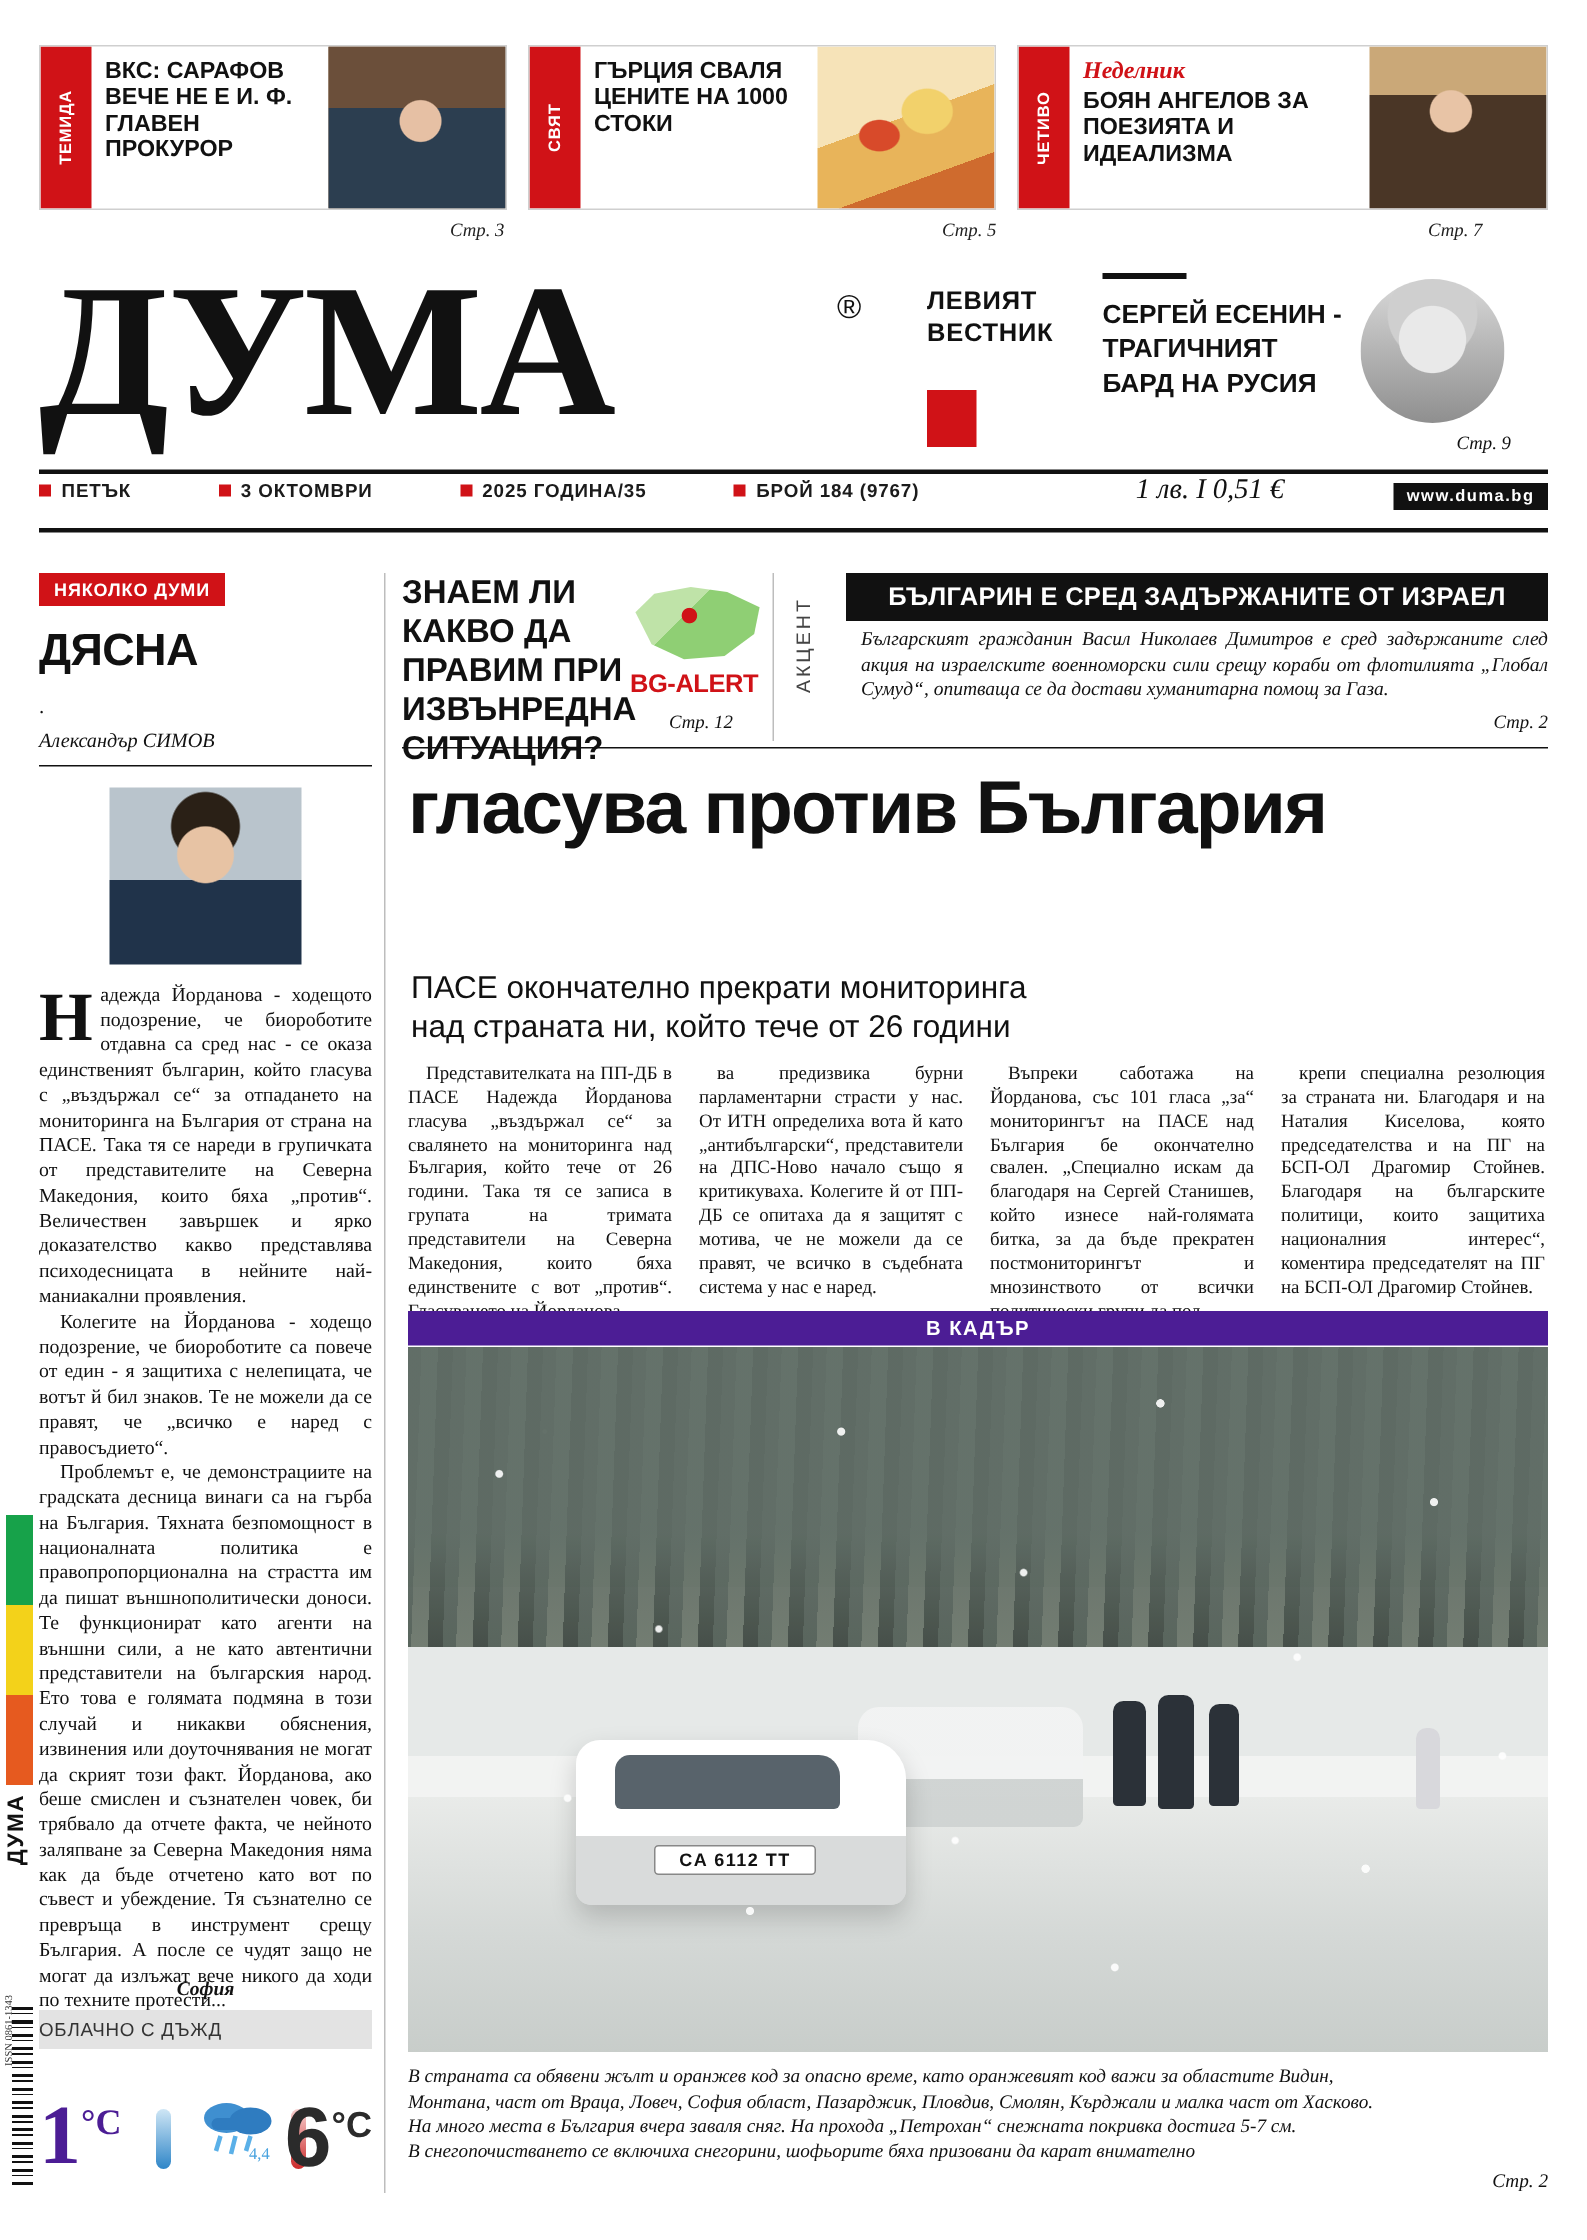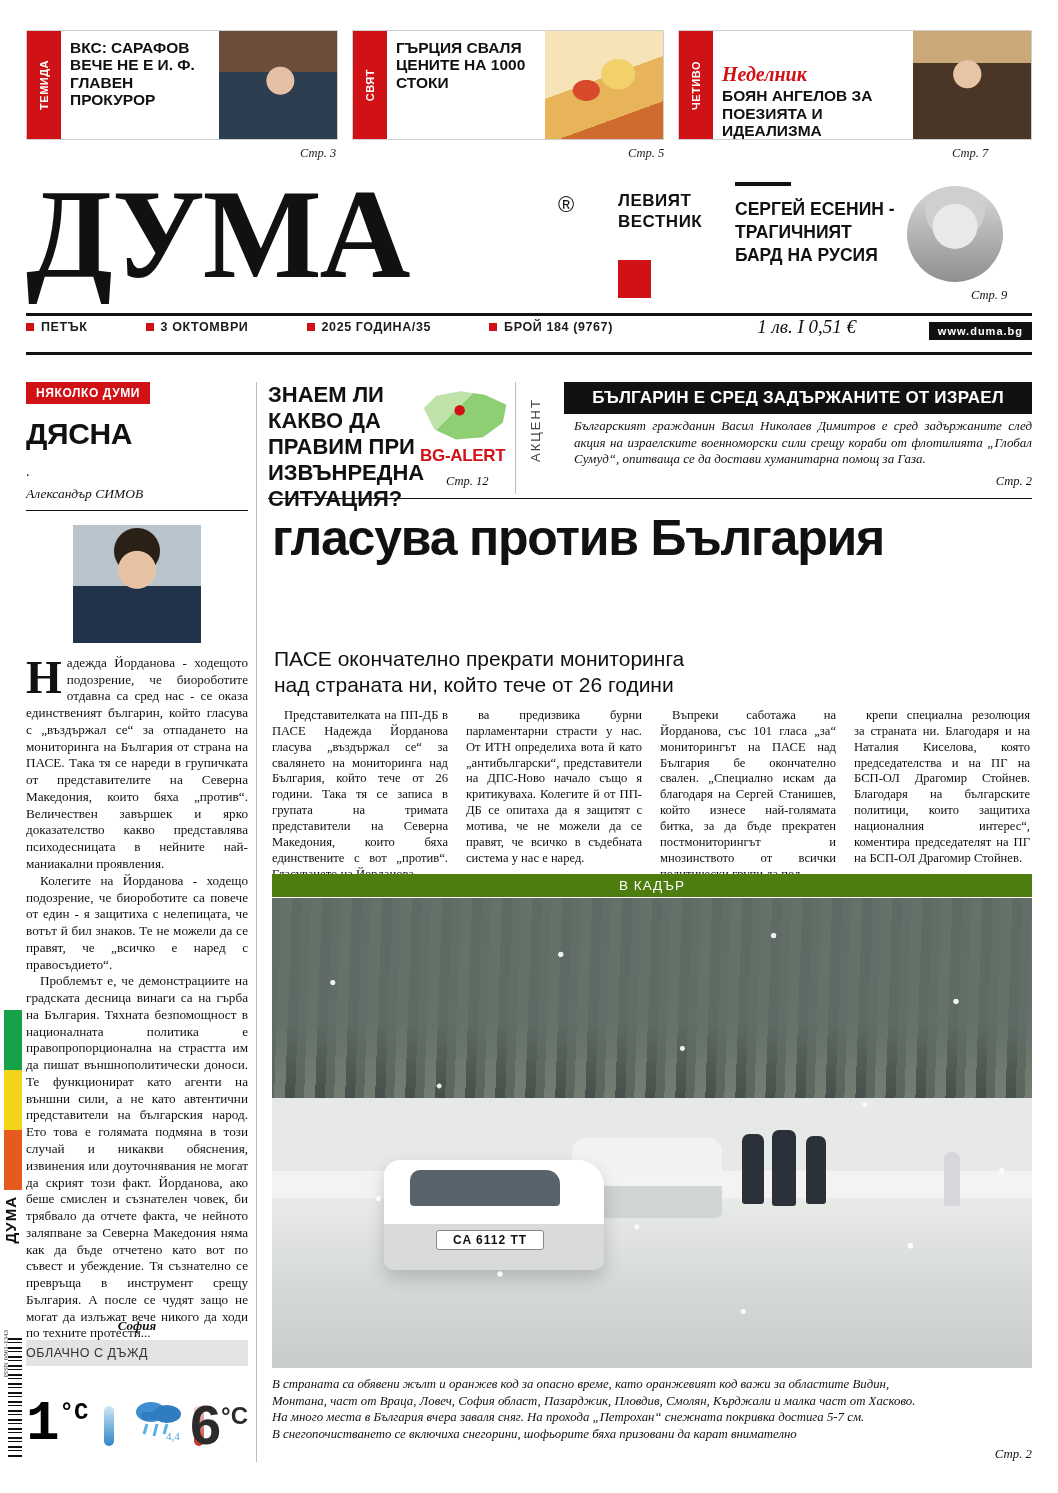--- a/index.html
+++ b/index.html
@@ -160,21 +160,21 @@
   .weather { position: absolute; left: 26px; top: 1318px; width: 222px; }
   .weather .city { text-align: center; font-weight: bold; font-style: italic; font-size: 13px; }
   .weather .cond {
     margin-top: 6px; background: #e3e3e3; color: #333;
     font-family: "Liberation Sans", sans-serif; font-size: 12.5px;
     padding: 6px 0; letter-spacing: .5px;
   }
   .weather .row { position: relative; height: 96px; margin-top: 4px; }
   .w-temp-lo {
     position: absolute; left: 0; top: 22px; font-size: 56px; font-weight: bold;
-    font-family: Liberation Mono, monospace; color: #000000;
+    font-family: Liberation Serif, serif; color: #4c1d95;
   }
   .w-temp-hi {
     position: absolute; right: 0; top: 22px; font-size: 56px; font-weight: bold;
     font-family: "Liberation Sans", sans-serif; color: #2b2b2b;
   }
   .w-deg { font-size: 24px; vertical-align: super; }
   .w-cloud { position: absolute; left: 105px; top: 26px; width: 56px; height: 46px; }
   .w-rainnum { position: absolute; left: 140px; top: 60px; font-size: 11px; color: #4aa3df; }
   .thermo { position: absolute; width: 10px; height: 40px; border-radius: 6px; }
   .thermo.blue { left: 78px; top: 36px; background: linear-gradient(180deg,#cfe6f5,#2f86c8); }
@@ -270,22 +270,22 @@
   }
   .col {
     width: 176px; font-size: 12.6px; line-height: 1.26; text-align: justify; hyphens: auto;
   }
   .col p { margin: 0; text-indent: 12px; }
   .col .pg { text-align: right; font-style: italic; margin-top: 6px; text-indent: 0; }
 
   
   .kadr-bar {
     position: absolute; left: 272px; top: 874px; width: 760px;
-    background: #4d7c0f; color: #fff; text-align: center;
-    font-family: "Liberation Sans", sans-serif; font-weight: normal; font-size: 13.5px;
+    background: #4c1d95; color: #fff; text-align: center;
+    font-family: "Liberation Sans", sans-serif; font-weight: bold; font-size: 13.5px;
     padding: 4px 0; letter-spacing: 1px;
   }
   .photo {
     position: absolute; left: 272px; top: 898px; width: 760px; height: 470px;
     overflow: hidden;
     background:
       radial-gradient(circle at 12% 12%, rgba(255,255,255,.85) 0 1px, rgba(0,0,0,0) 2px),
       linear-gradient(180deg,#cfd5d6 0 34%, #e6e9e8 34% 58%, #f2f3f2 58% 100%);
   }
   .ph-trees {
@@ -370,21 +370,21 @@
       </div>
     <div class="txt">ГЪРЦИЯ СВАЛЯ ЦЕНИТЕ НА 1000 СТОКИ</div>
     <div class="thumb th-food"></div>
   </div>
 
   <div class="teaser" style="left:678px; width:354px;">
     <div class="tag">
         <span>ЧЕТИВО</span>
       </div>
     <div class="txt">
-      <div style="font-family:'Liberation Serif',serif; font-style:italic; font-weight:bold; font-size:20px; color:#d01217; text-transform:none; margin-bottom:2px;margin-top:24px;">Неделник</div>
+      <div style="font-family:'Liberation Serif',serif; font-style:italic; font-weight:bold; font-size:16px; color:#d01217; text-transform:none; margin-bottom:2px;">Неделник</div>
       <div>БОЯН АНГЕЛОВ ЗА ПОЕЗИЯТА И ИДЕАЛИЗМА</div>
     </div>
     <div class="thumb th-man2"></div>
   </div>
 
   <div class="pagerefs">
     <div class="pageref" style="left:300px;">Стр. 3</div>
     <div class="pageref" style="left:628px;">Стр. 5</div>
     <div class="pageref" style="left:952px;">Стр. 7</div>
   </div>

